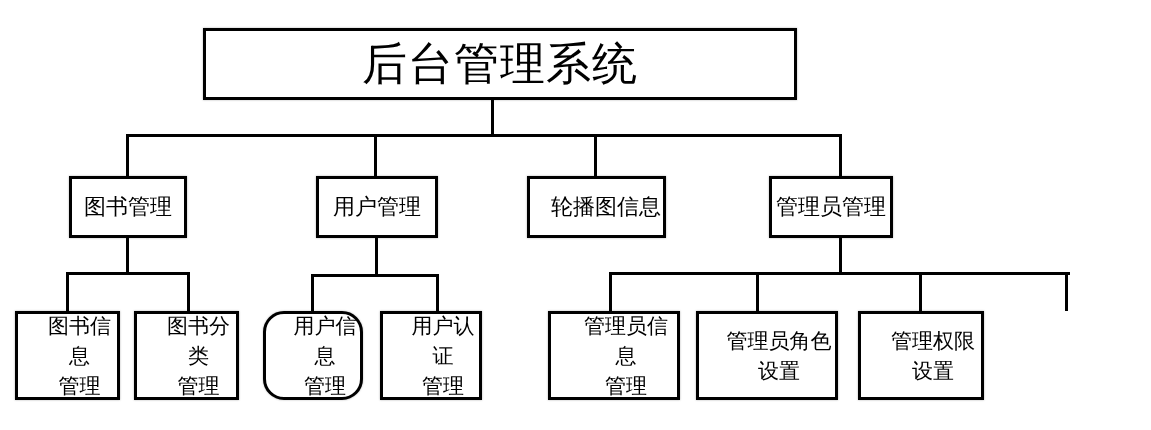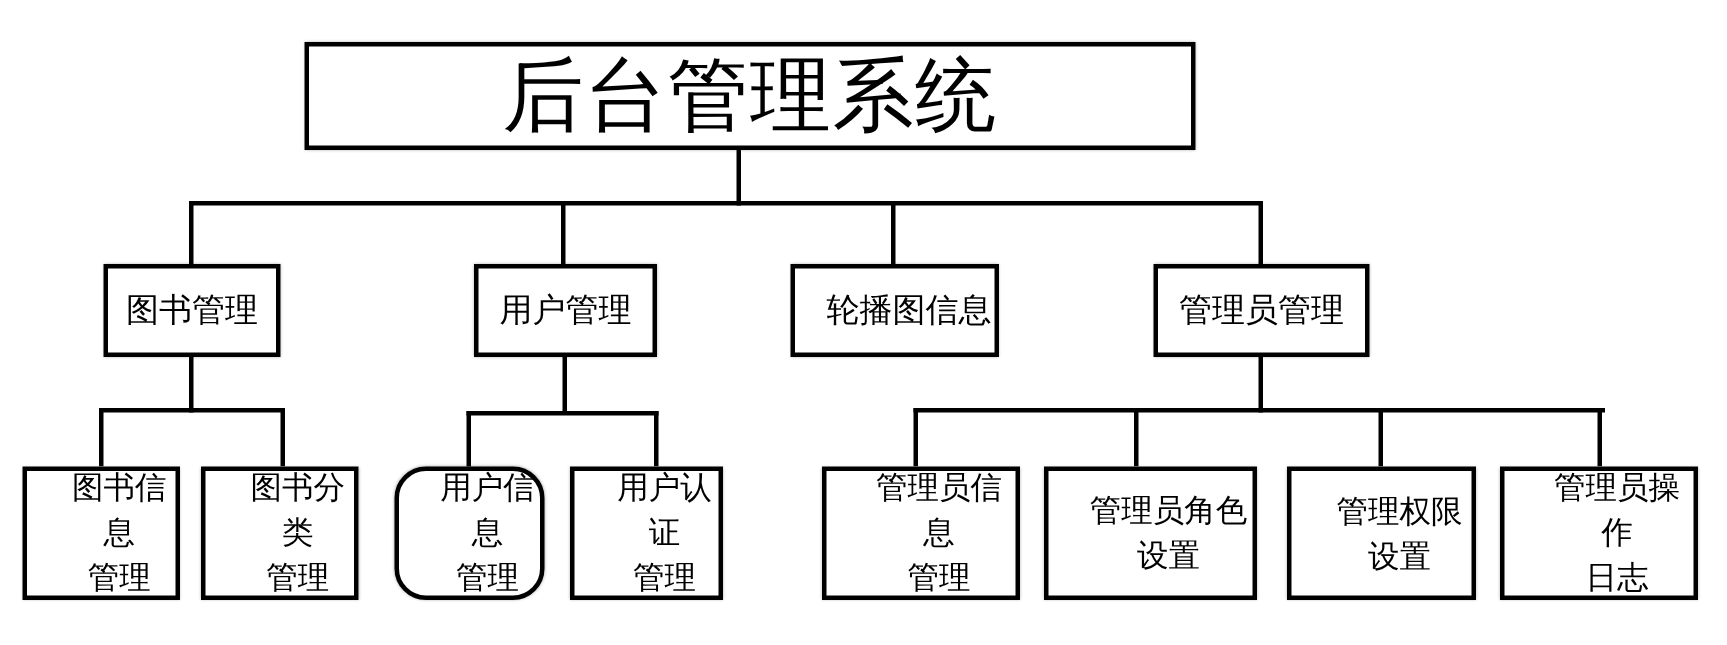--- a/index.html
+++ b/index.html
@@ -26,32 +26,32 @@
     justify-content: center;
     text-align: center;
     box-shadow: 0 0 2px rgba(0,0,0,0.3);
   }
   .box .lbl {
     white-space: pre-line;
     display: block;
   }
   .root-box {
     left: 203px; top: 28px; width: 594px; height: 72px;
-    font-size: 54px;
+    font-size: 45px;
     font-weight: 500;
     letter-spacing: 1px;
   }
   .l2 { top: 176px; height: 62px; font-size: 22px; }
   .l2-0 { left: 69px;  width: 118px; }
   .l2-1 { left: 316px; width: 122px; justify-content: center; }
   .l2-2 { left: 527px; width: 139px; padding-left: 19px; }
-  .l2-3 { left: 769px; width: 144px; }
+  .l2-3 { left: 769px; width: 124px; }
   .l3 { top: 311px; height: 89px; font-size: 21px; line-height: 30px; border-width: 3px; padding-left: 24px; }
   .l3-0 { left: 15px;   width: 105px; }
-  .l3-1 { left: 134px;  width: 105px; }
+  .l3-1 { left: 134px;  width: 105px; font-family: Liberation Serif, serif; }
   .l3-2 { left: 263px;  width: 100px; border-radius: 21px; }
   .l3-3 { left: 380px;  width: 102px; }
   .l3-4 { left: 548px;  width: 132px; }
   .l3-5 { left: 696px;  width: 142px; }
   .l3-6 { left: 858px;  width: 126px; font-family: Liberation Serif, serif; }
   .l3-7 { left: 1000px; width: 132px; }
   .line {
     position: absolute;
     background: #000000;
   }
@@ -147,18 +147,14 @@
 管理</span>
   </div>
   <div class="box l3 l3-5">
     <span class="lbl">管理员角色
 设置</span>
   </div>
   <div class="box l3 l3-6">
     <span class="lbl">管理权限
 设置</span>
   </div>
-  <div class="box l3 l3-7">
-    <span class="lbl">管理员操作
-日志</span>
-  </div>
 
 </div>
 
 </body></html>

